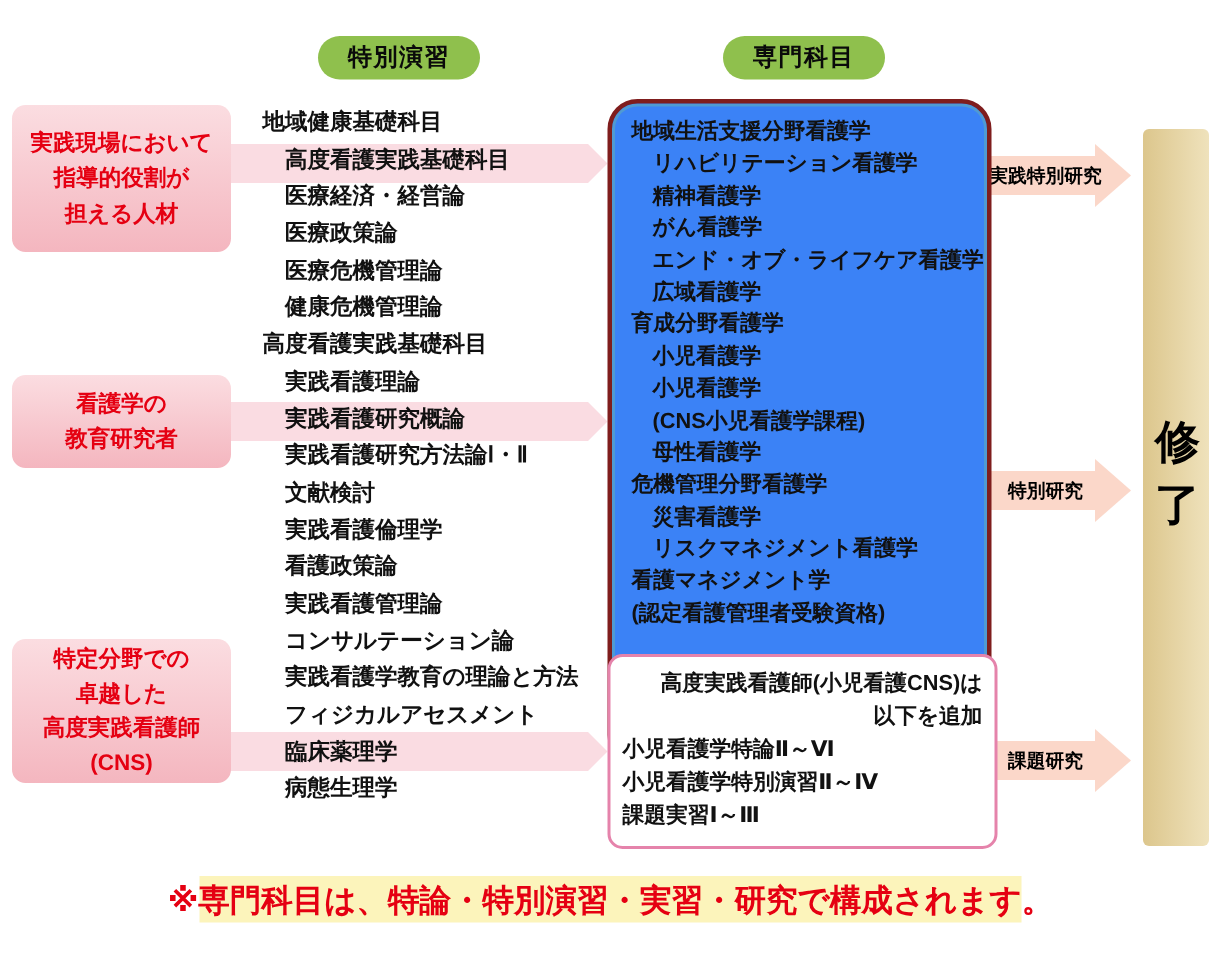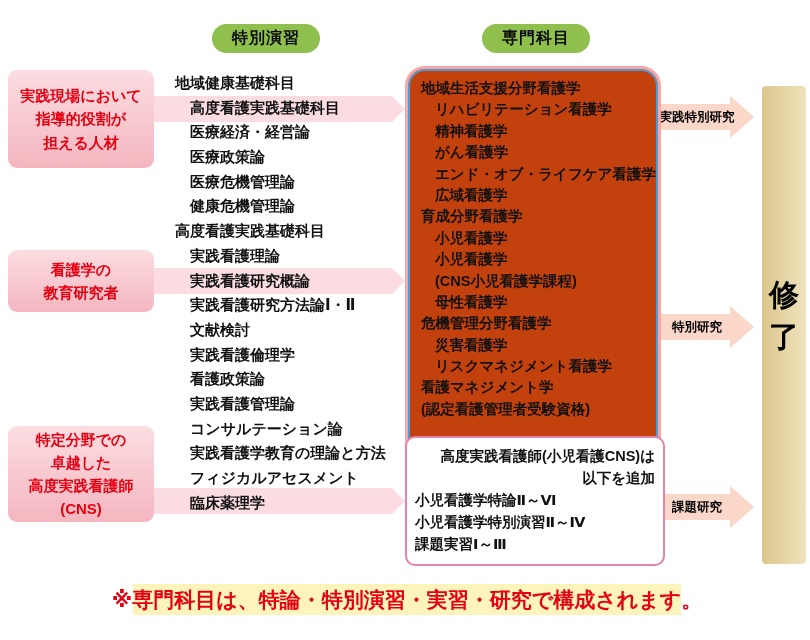--- a/index.html
+++ b/index.html
@@ -30,29 +30,29 @@
   .band { position:absolute; left:150px; height:26px; background:#fadce2; z-index:1; }
   .band::after {
     content:""; position:absolute; right:-13px; top:0; width:0; height:0;
     border-top:13px solid transparent; border-bottom:13px solid transparent;
     border-left:13px solid #fadce2;
   }
   #band-1 { top:96px; width:242px; }
   #band-2 { top:268px; width:242px; }
   #band-3 { top:488px; width:242px; }
 
-  .common-list { position:absolute; left:175px; top:71px; z-index:3; font-size:15px; font-weight:600; white-space:nowrap; }
+  .common-list { position:absolute; left:175px; top:71px; z-index:3; font-size:15px; font-weight:600; white-space:nowrap;font-family:Liberation Mono, monospace; }
   .common-list .line { height:24.7px; line-height:24.7px; }
   .line.header { font-weight:bold; }
   .common-list .sub { padding-left:15px; }
 
   #specialty-box {
     position:absolute; left:405px; top:66px; width:256px; height:444px;
-    box-sizing:border-box; background:#c2410c;
-    border:3px solid #fca5a5; border-radius:20px;
+    box-sizing:border-box; background:#3b82f6;
+    border:3px solid #7f1d1d; border-radius:20px;
     box-shadow: inset 0 0 0 2px #4f9ad3;
     z-index:3; padding:9px 6px 0 13px;
   }
   .spec-list { font-size:14.5px; font-weight:600; white-space:nowrap; }
   .spec-list .line { height:21.4px; line-height:21.4px; }
   .spec-list .sub { padding-left:14px; }
 
   #addition-box {
     position:absolute; left:405px; top:436px; width:260px; height:130px;
     box-sizing:border-box; background:#ffffff; border:2px solid #e583ab;
@@ -128,20 +128,21 @@
     <div class="line sub">実践看護研究概論</div>
     <div class="line sub">実践看護研究方法論Ⅰ・Ⅱ</div>
     <div class="line sub">文献検討</div>
     <div class="line sub">実践看護倫理学</div>
     <div class="line sub">看護政策論</div>
     <div class="line sub">実践看護管理論</div>
     <div class="line sub">コンサルテーション論</div>
     <div class="line sub">実践看護学教育の理論と方法</div>
     <div class="line sub">フィジカルアセスメント</div>
     <div class="line sub">臨床薬理学</div>
+    <div class="line sub">病態生理学</div>
   </div>
 
   <div id="specialty-box">
     <div class="spec-list">
       <div class="line header">地域生活支援分野看護学</div>
       <div class="line sub">リハビリテーション看護学</div>
       <div class="line sub">精神看護学</div>
       <div class="line sub">がん看護学</div>
       <div class="line sub">エンド・オブ・ライフケア看護学</div>
       <div class="line sub">広域看護学</div>

